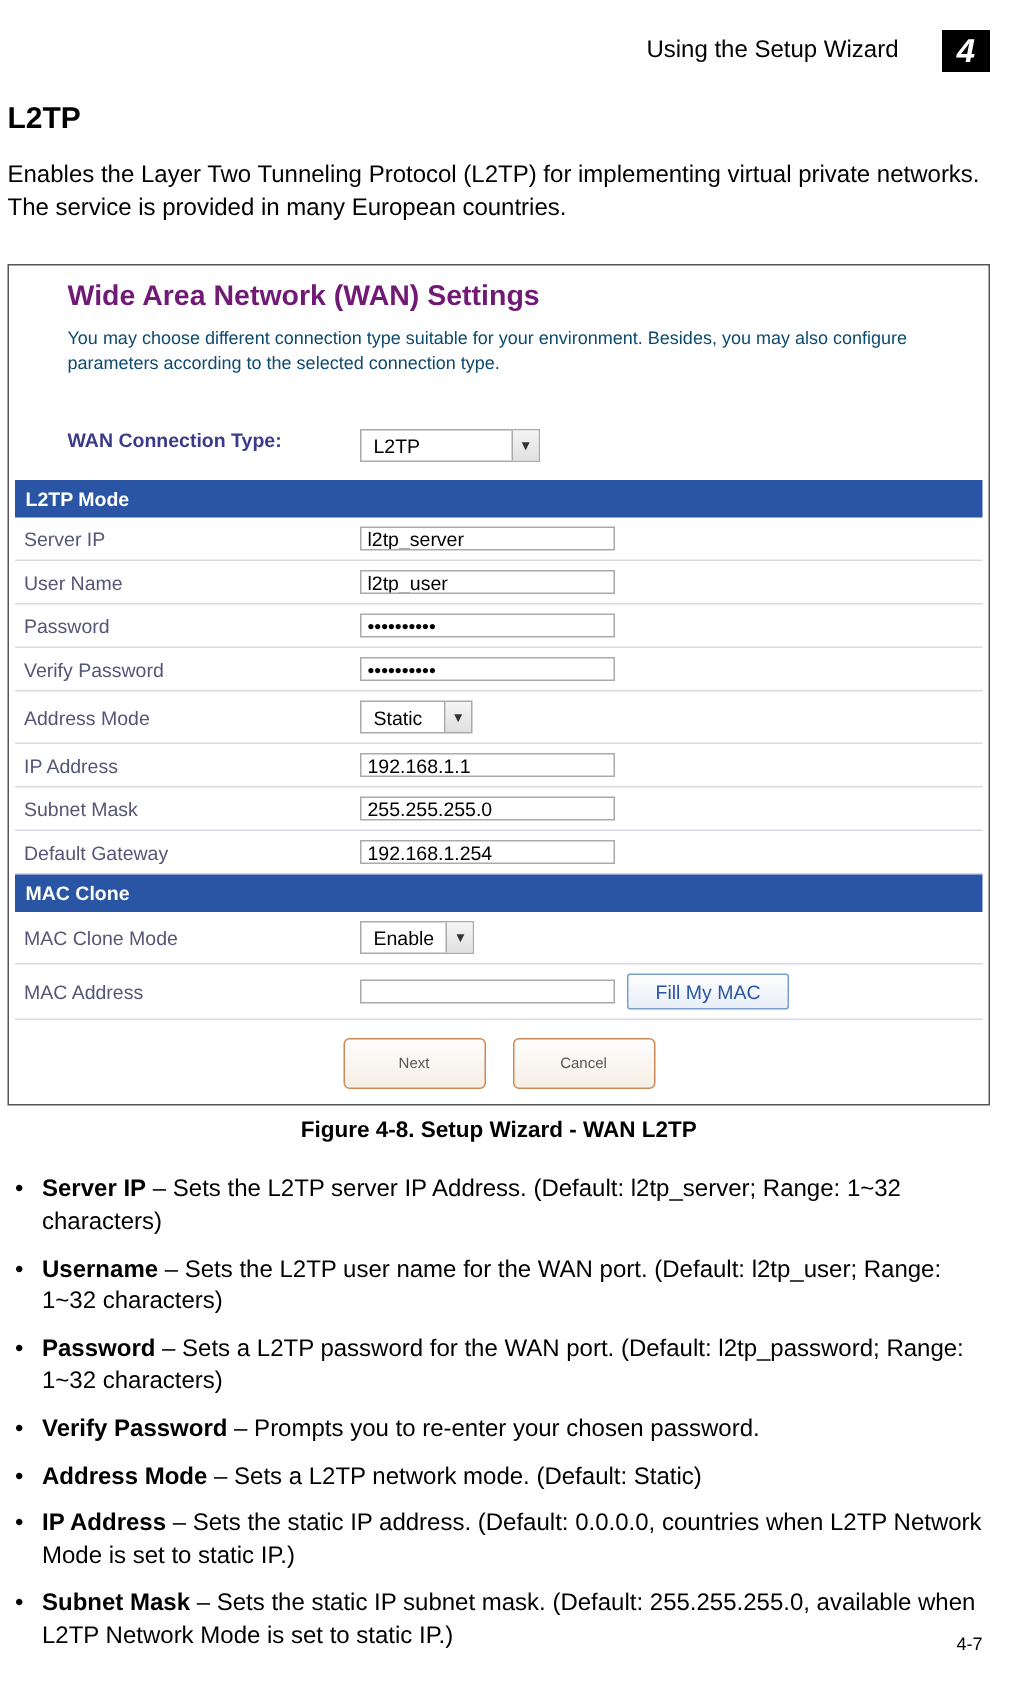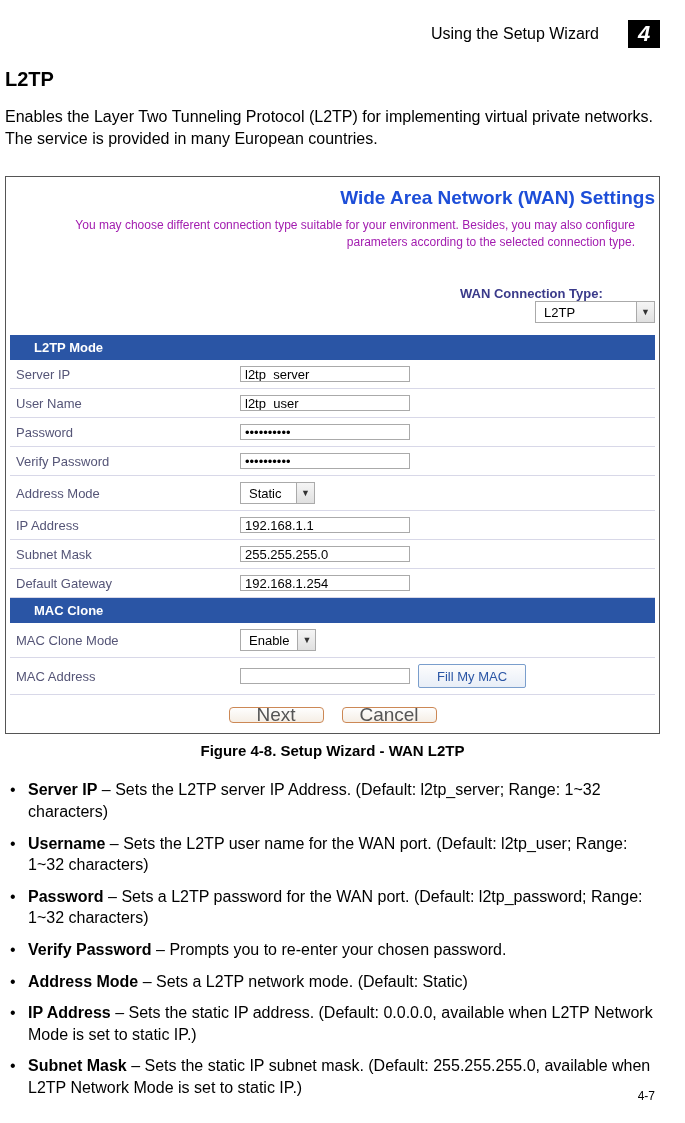--- a/index.html
+++ b/index.html
@@ -43,38 +43,35 @@
       font-size: 16px;
       line-height: 1.4;
       margin-bottom: 25px;
     }
     .screenshot {
       border: 1px solid #555;
       padding: 4px 4px 2px 4px;
       margin-bottom: 8px;
     }
     .wan-title {
-      color: #1d4ed8;
+      color: #701a75;
       font-weight: bold;
       font-size: 19px;
       padding: 6px 0 4px 35px;
-      text-align: right;
     }
     .wan-desc {
-      color: #a21caf;
+      color: #0c4a6e;
       font-size: 12px;
       padding: 4px 20px 30px 35px;
       line-height: 1.4;
-      text-align: right;
     }
     .conn-row {
       display: flex;
-      align-items: flex-end;
+      align-items: flex-start;
       padding: 6px 0 12px 35px;
-      flex-direction: column;
     }
     .conn-label {
       color: #3a3a8a;
       font-size: 13px;
       font-weight: bold;
       width: 195px;
     }
     .select-wrap {
       display: inline-flex;
       align-items: center;
@@ -96,21 +93,21 @@
       justify-content: center;
       background: linear-gradient(#f5f5f5, #e0e0e0);
       font-size: 9px;
       color: #333;
     }
     .section-bar {
       background: #2a55a5;
       color: #fff;
       font-size: 13px;
       font-weight: bold;
-      padding: 5px 24px;
+      padding: 5px 7px;
     }
     .form-row {
       display: flex;
       align-items: center;
       border-bottom: 1px solid #d8d8e8;
       padding: 6px 0 6px 6px;
     }
     .form-label {
       color: #555577;
       font-size: 13px;
@@ -144,22 +141,22 @@
       gap: 18px;
       padding: 12px 0 8px 0;
     }
     .nav-btn {
       display: inline-flex;
       align-items: center;
       justify-content: center;
       border: 1px solid #cc8855;
       background: linear-gradient(#fefefe, #f5eee5);
       color: #555;
-      font-size: 19px;
-      height: 16px;
+      font-size: 10px;
+      height: 34px;
       width: 95px;
       border-radius: 4px;
     }
     .figure-caption {
       text-align: center;
       font-weight: bold;
       font-size: 15px;
       margin: 8px 0 20px 0;
     }
     ul.bullets {
@@ -297,21 +294,21 @@
   <li>
       <span class="dot">•</span>
       <span class="bcontent"><b>Verify Password</b><span> – Prompts you to re-enter your chosen password.</span></span>
     </li>
   <li>
       <span class="dot">•</span>
       <span class="bcontent"><b>Address Mode</b><span> – Sets a L2TP network mode. (Default: Static)</span></span>
     </li>
   <li>
       <span class="dot">•</span>
-      <span class="bcontent"><b>IP Address</b><span> – Sets the static IP address. (Default: 0.0.0.0, available when L2TP Network Mode is set to static IP.)</span></span>
+      <span class="bcontent"><b>IP Address</b><span> – Sets the static IP address. (Default: 0.0.0.0, countries when L2TP Network Mode is set to static IP.)</span></span>
     </li>
   <li>
       <span class="dot">•</span>
       <span class="bcontent"><b>Subnet Mask</b><span> – Sets the static IP subnet mask. (Default: 255.255.255.0, available when L2TP Network Mode is set to static IP.)</span></span>
     </li>
 </ul>
 
 <div class="page-num">4-7</div>
 
 </body></html>

